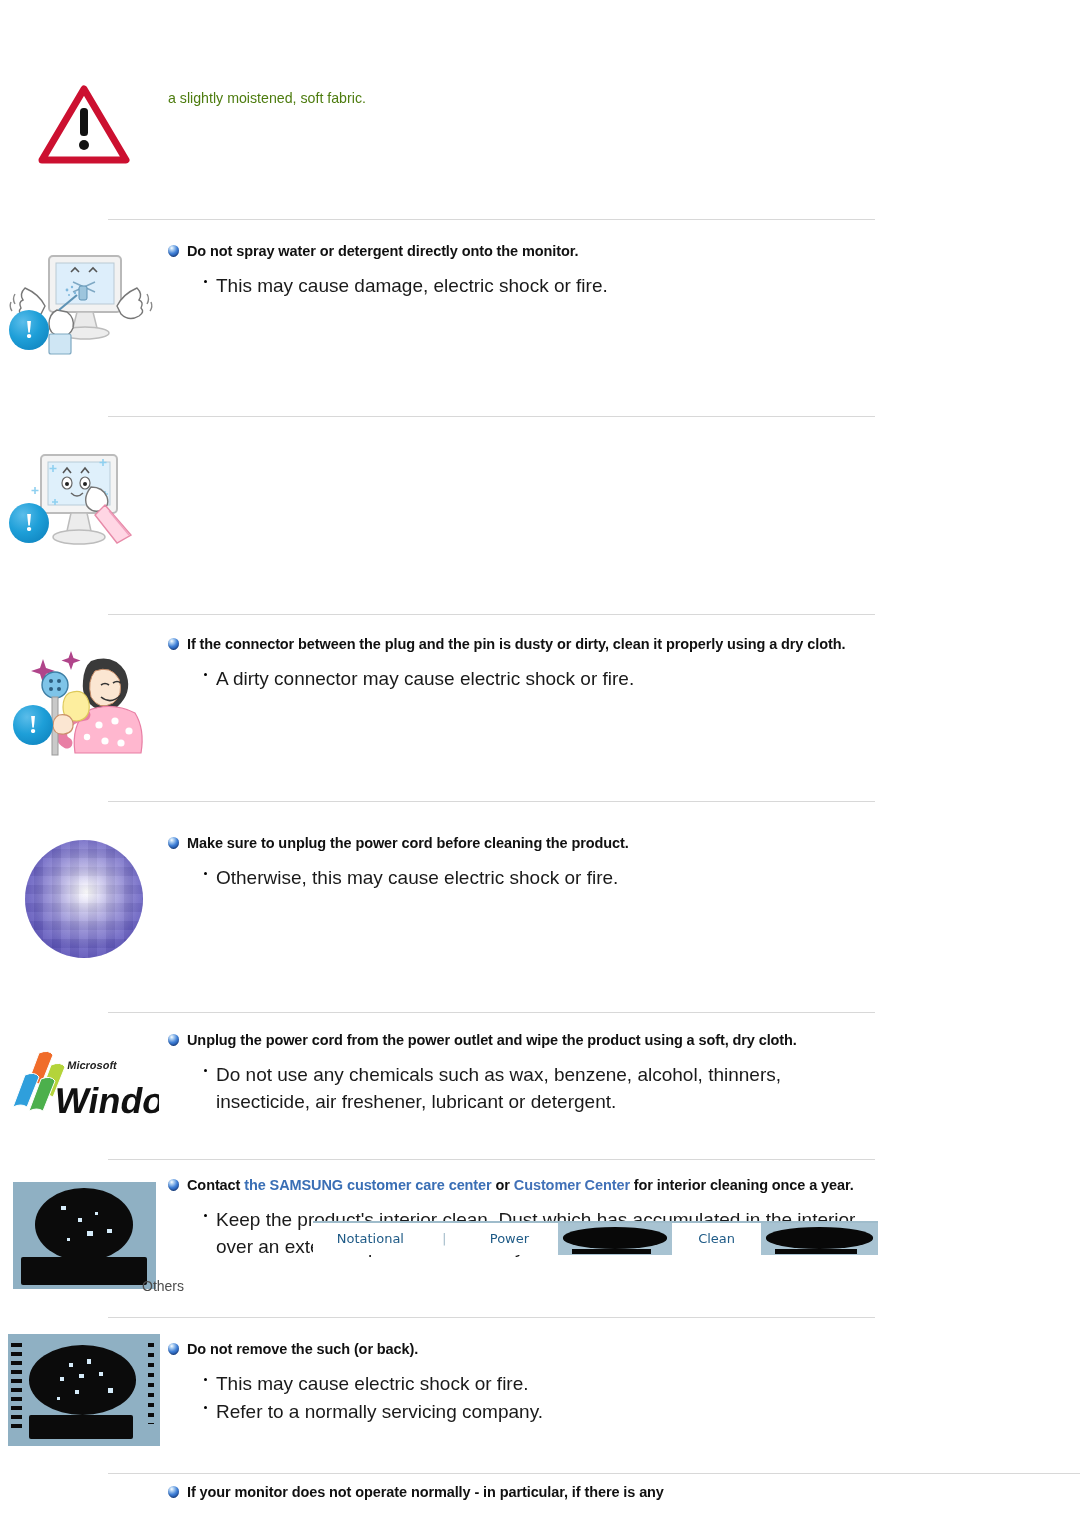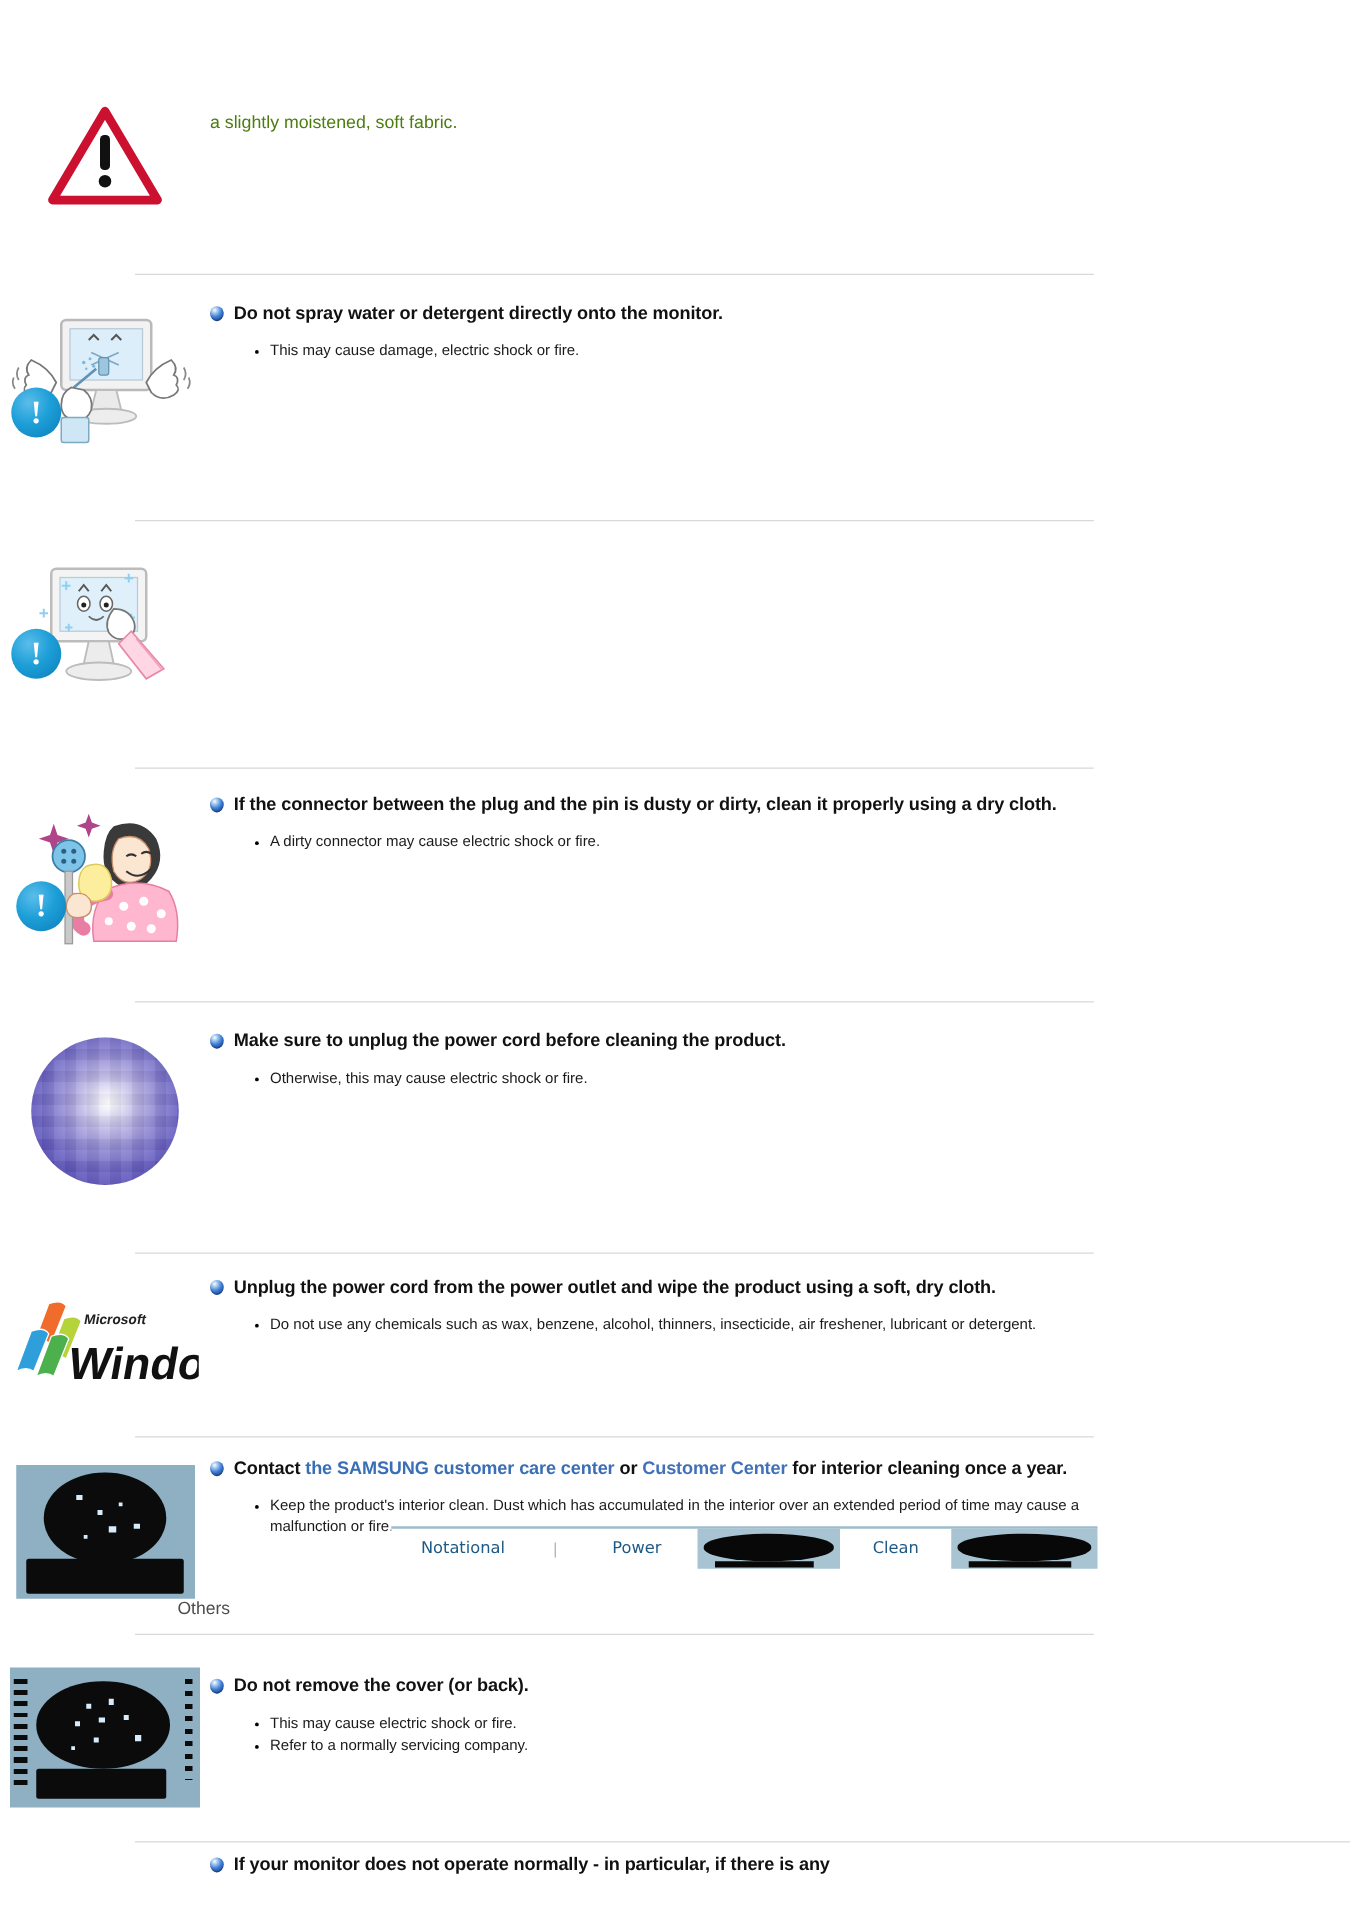--- a/index.html
+++ b/index.html
@@ -78,21 +78,21 @@
 
   
   .sub-list {
     margin: 10px 0 0 0;
     padding: 0;
     list-style: none;
   }
   .sub-list li {
     position: relative;
     padding-left: 48px;
-    font-size: 12px;
+    font-size: 19px;
     line-height: 1.45;
     color: #1a1a1a;
     margin-bottom: 1px;
   }
   .sub-list li::before {
     content: "";
     position: absolute;
     left: 36px;
     top: 8px;
     width: 3px;
@@ -392,21 +392,21 @@
         <span class="head-text">If the connector between the plug and the pin is dusty or dirty, clean it properly using a dry cloth.</span>
       </div>
       <ul class="sub-list">
         <li>A dirty connector may cause electric shock or fire.</li>
       </ul>
     </div>
   </div>
 
   <div class="divider" style="margin-top:42px;"></div>
 
-  <div class="section" style="margin-top:22px;">
+  <div class="section" style="margin-top:32px;">
     <div class="icon-col">
       <div class="purple-orb"></div>
     </div>
     <div class="text-col">
       <div class="head-line">
         <span class="orb"></span>
         <span class="head-text">Make sure to unplug the power cord before cleaning the product.</span>
       </div>
       <ul class="sub-list">
         <li>Otherwise, this may cause electric shock or fire.</li>
@@ -501,21 +501,21 @@
         <div class="sp" style="left:47%;top:36%;width:5px;height:4px;"></div>
         <div class="sp" style="left:60%;top:34%;width:4px;height:4px;"></div>
         <div class="sp" style="left:44%;top:50%;width:4px;height:4px;"></div>
         <div class="sp" style="left:66%;top:48%;width:5px;height:5px;"></div>
         <div class="sp" style="left:32%;top:56%;width:3px;height:3px;"></div>
       </div>
     </div>
     <div class="text-col" style="padding-right:200px; padding-top:6px;">
       <div class="head-line">
         <span class="orb"></span>
-        <span class="head-text">Do not remove the cover (or back).</span>
+        <span class="head-text">Do not remove the such (or back).</span>
       </div>
       <ul class="sub-list">
         <li>This may cause electric shock or fire.</li>
         <li>Refer to a normally servicing company.</li>
       </ul>
     </div>
   </div>
 
   <div class="divider" style="position:absolute; left:0; top:1395px; width:1080px;"></div>
 

